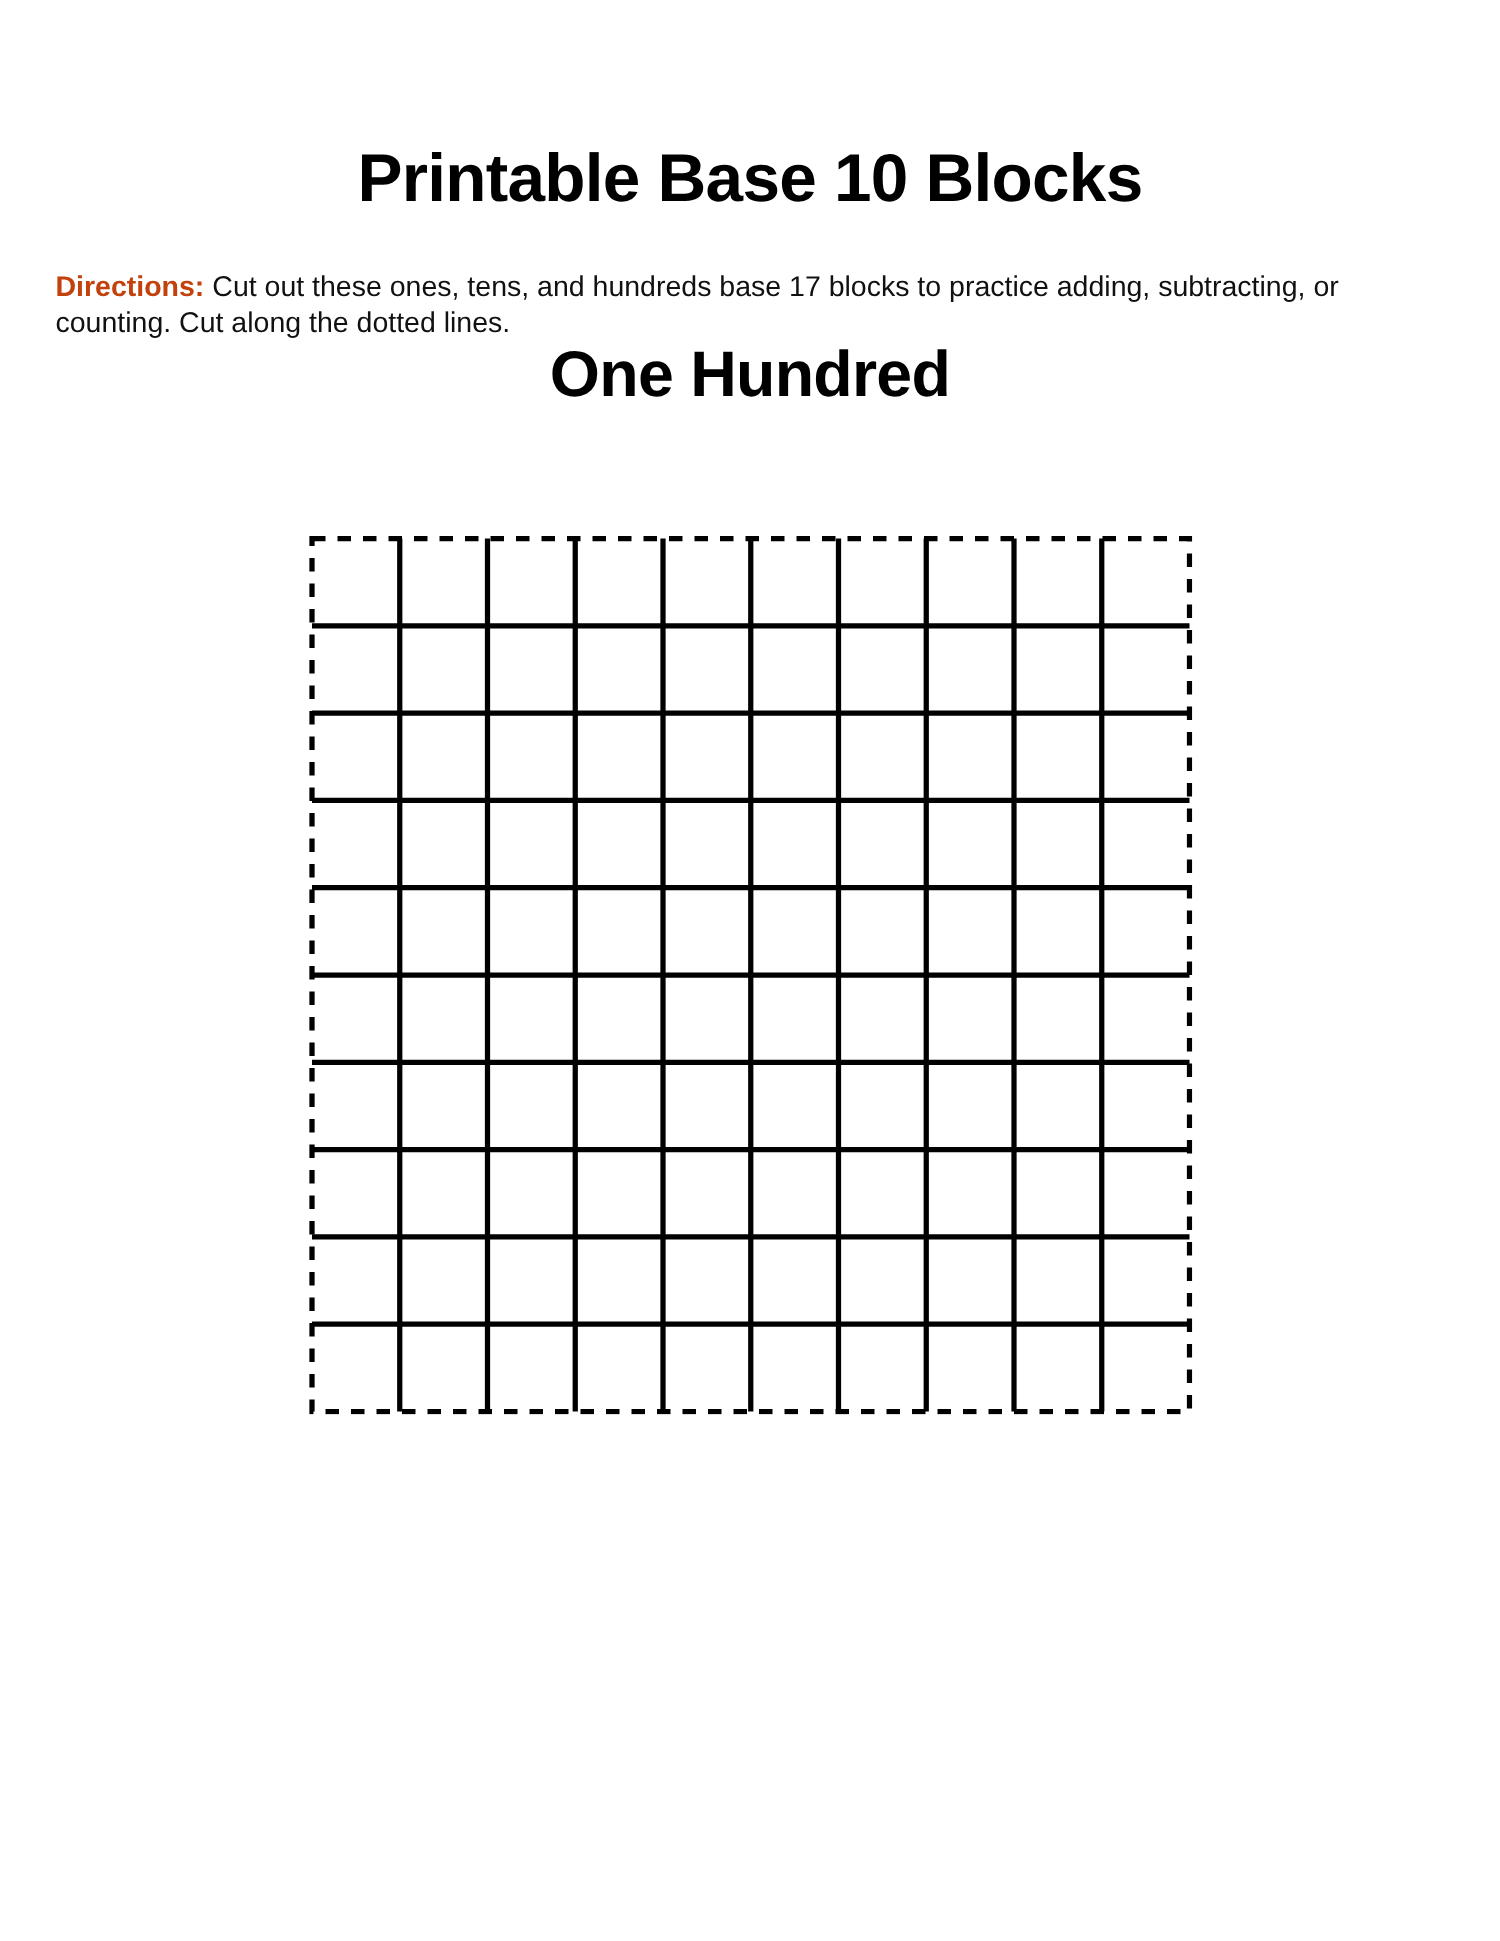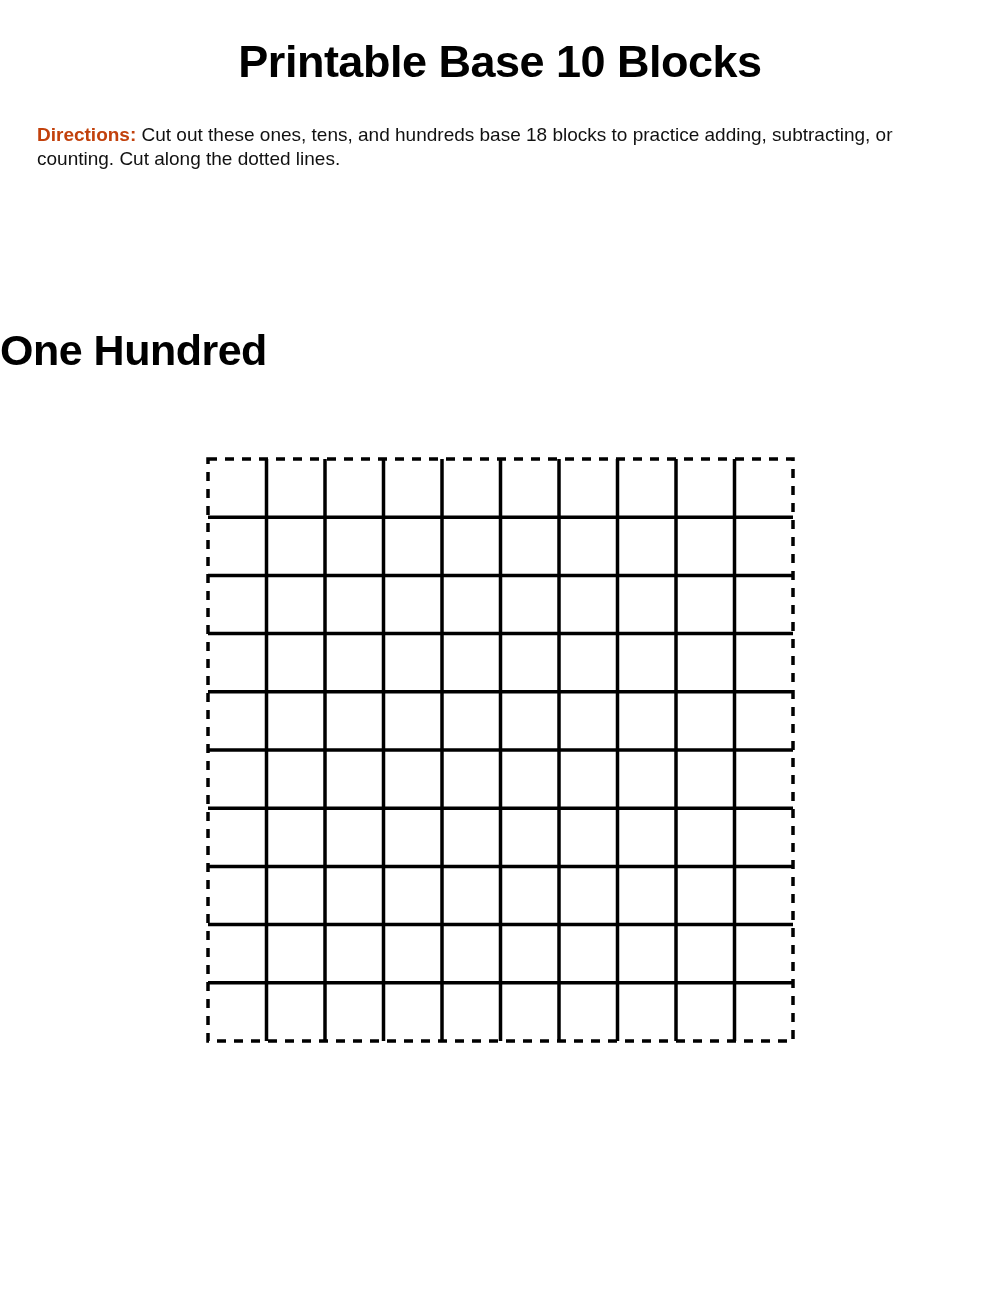--- a/index.html
+++ b/index.html
@@ -11,60 +11,59 @@
     color: #000000;
     overflow: hidden;
   }
   .page {
     position: relative;
     width: 1000px;
     height: 1294px;
     background: #ffffff;
   }
   .title {
-    margin-top: 39px;
+    margin-top: 96px;
     text-align: center;
     font-size: 45px;
     line-height: 1.02;
     font-weight: 800;
     letter-spacing: -0.5px;
     color: #000000;
   }
   .directions {
     margin: 38px 0 0 37px;
     width: 920px;
     font-size: 19px;
     line-height: 24.5px;
     color: #111111;
   }
   .directions b { font-weight: 700; color: #c2410c; }
   .block-label {
-    margin-top: 157px;
-    text-align: left;
+    text-align: center;
     font-size: 43px;
     line-height: 1.02;
     font-weight: 800;
     letter-spacing: -0.5px;
     color: #000000;
   }
   .grid-wrap {
     margin-top: 84px;
     display: flex;
     justify-content: center;
   }
   .grid-wrap svg { display: block; }
 </style>
 </head>
 <body>
 
 <div class="page">
 
   <h1 class="title">Printable Base 10 Blocks</h1>
 
-  <p class="directions"><b>Directions:</b><span> Cut out these ones, tens, and hundreds base 18 blocks to practice adding, subtracting, or counting. Cut along the dotted lines.</span></p>
+  <p class="directions"><b>Directions:</b><span> Cut out these ones, tens, and hundreds base 17 blocks to practice adding, subtracting, or counting. Cut along the dotted lines.</span></p>
 
   <h2 class="block-label">One Hundred</h2>
 
   <div class="grid-wrap">
     <svg id="hundred-grid" xmlns="http://www.w3.org/2000/svg" width="589" height="586" viewBox="0 0 589 586">
         <rect x="2" y="2" width="585" height="582" fill="none" stroke="#000000" stroke-width="3.5" stroke-dasharray="9 8"></rect>
         <line x1="60.5" y1="2" x2="60.5" y2="584" stroke="#000000" stroke-width="3.5"></line>
         <line x1="119" y1="2" x2="119" y2="584" stroke="#000000" stroke-width="3.5"></line>
         <line x1="177.5" y1="2" x2="177.5" y2="584" stroke="#000000" stroke-width="3.5"></line>
         <line x1="236" y1="2" x2="236" y2="584" stroke="#000000" stroke-width="3.5"></line>

